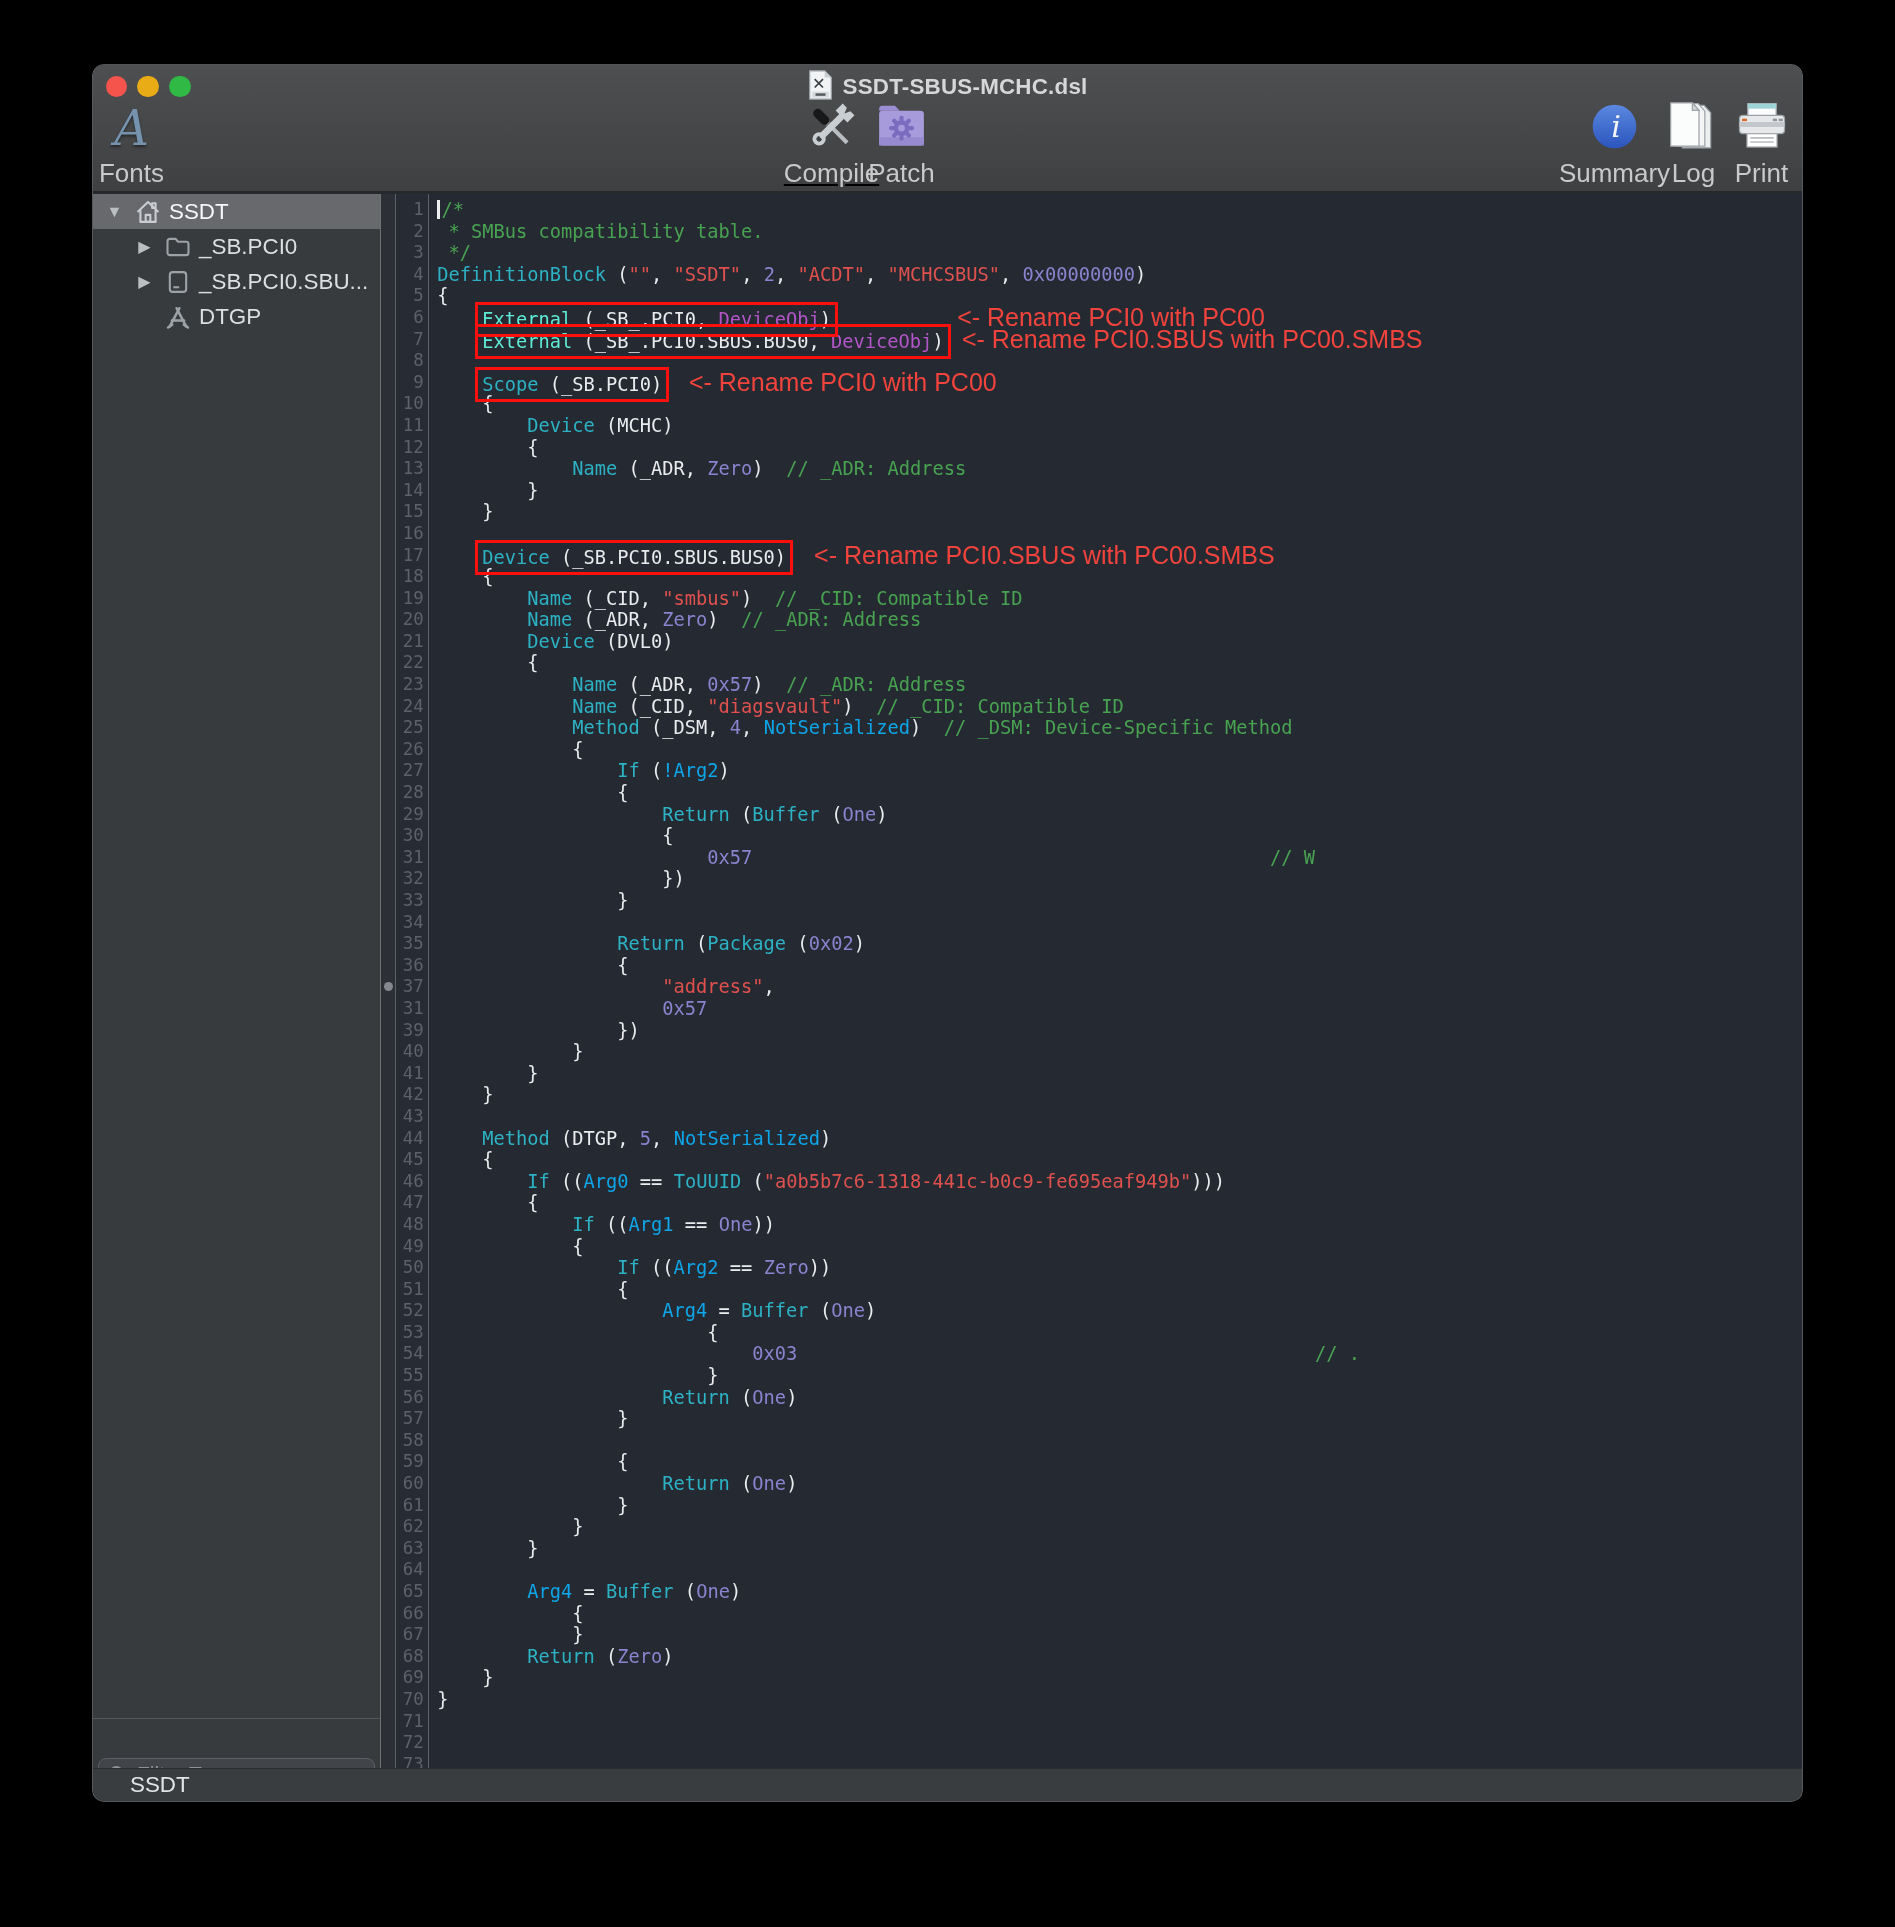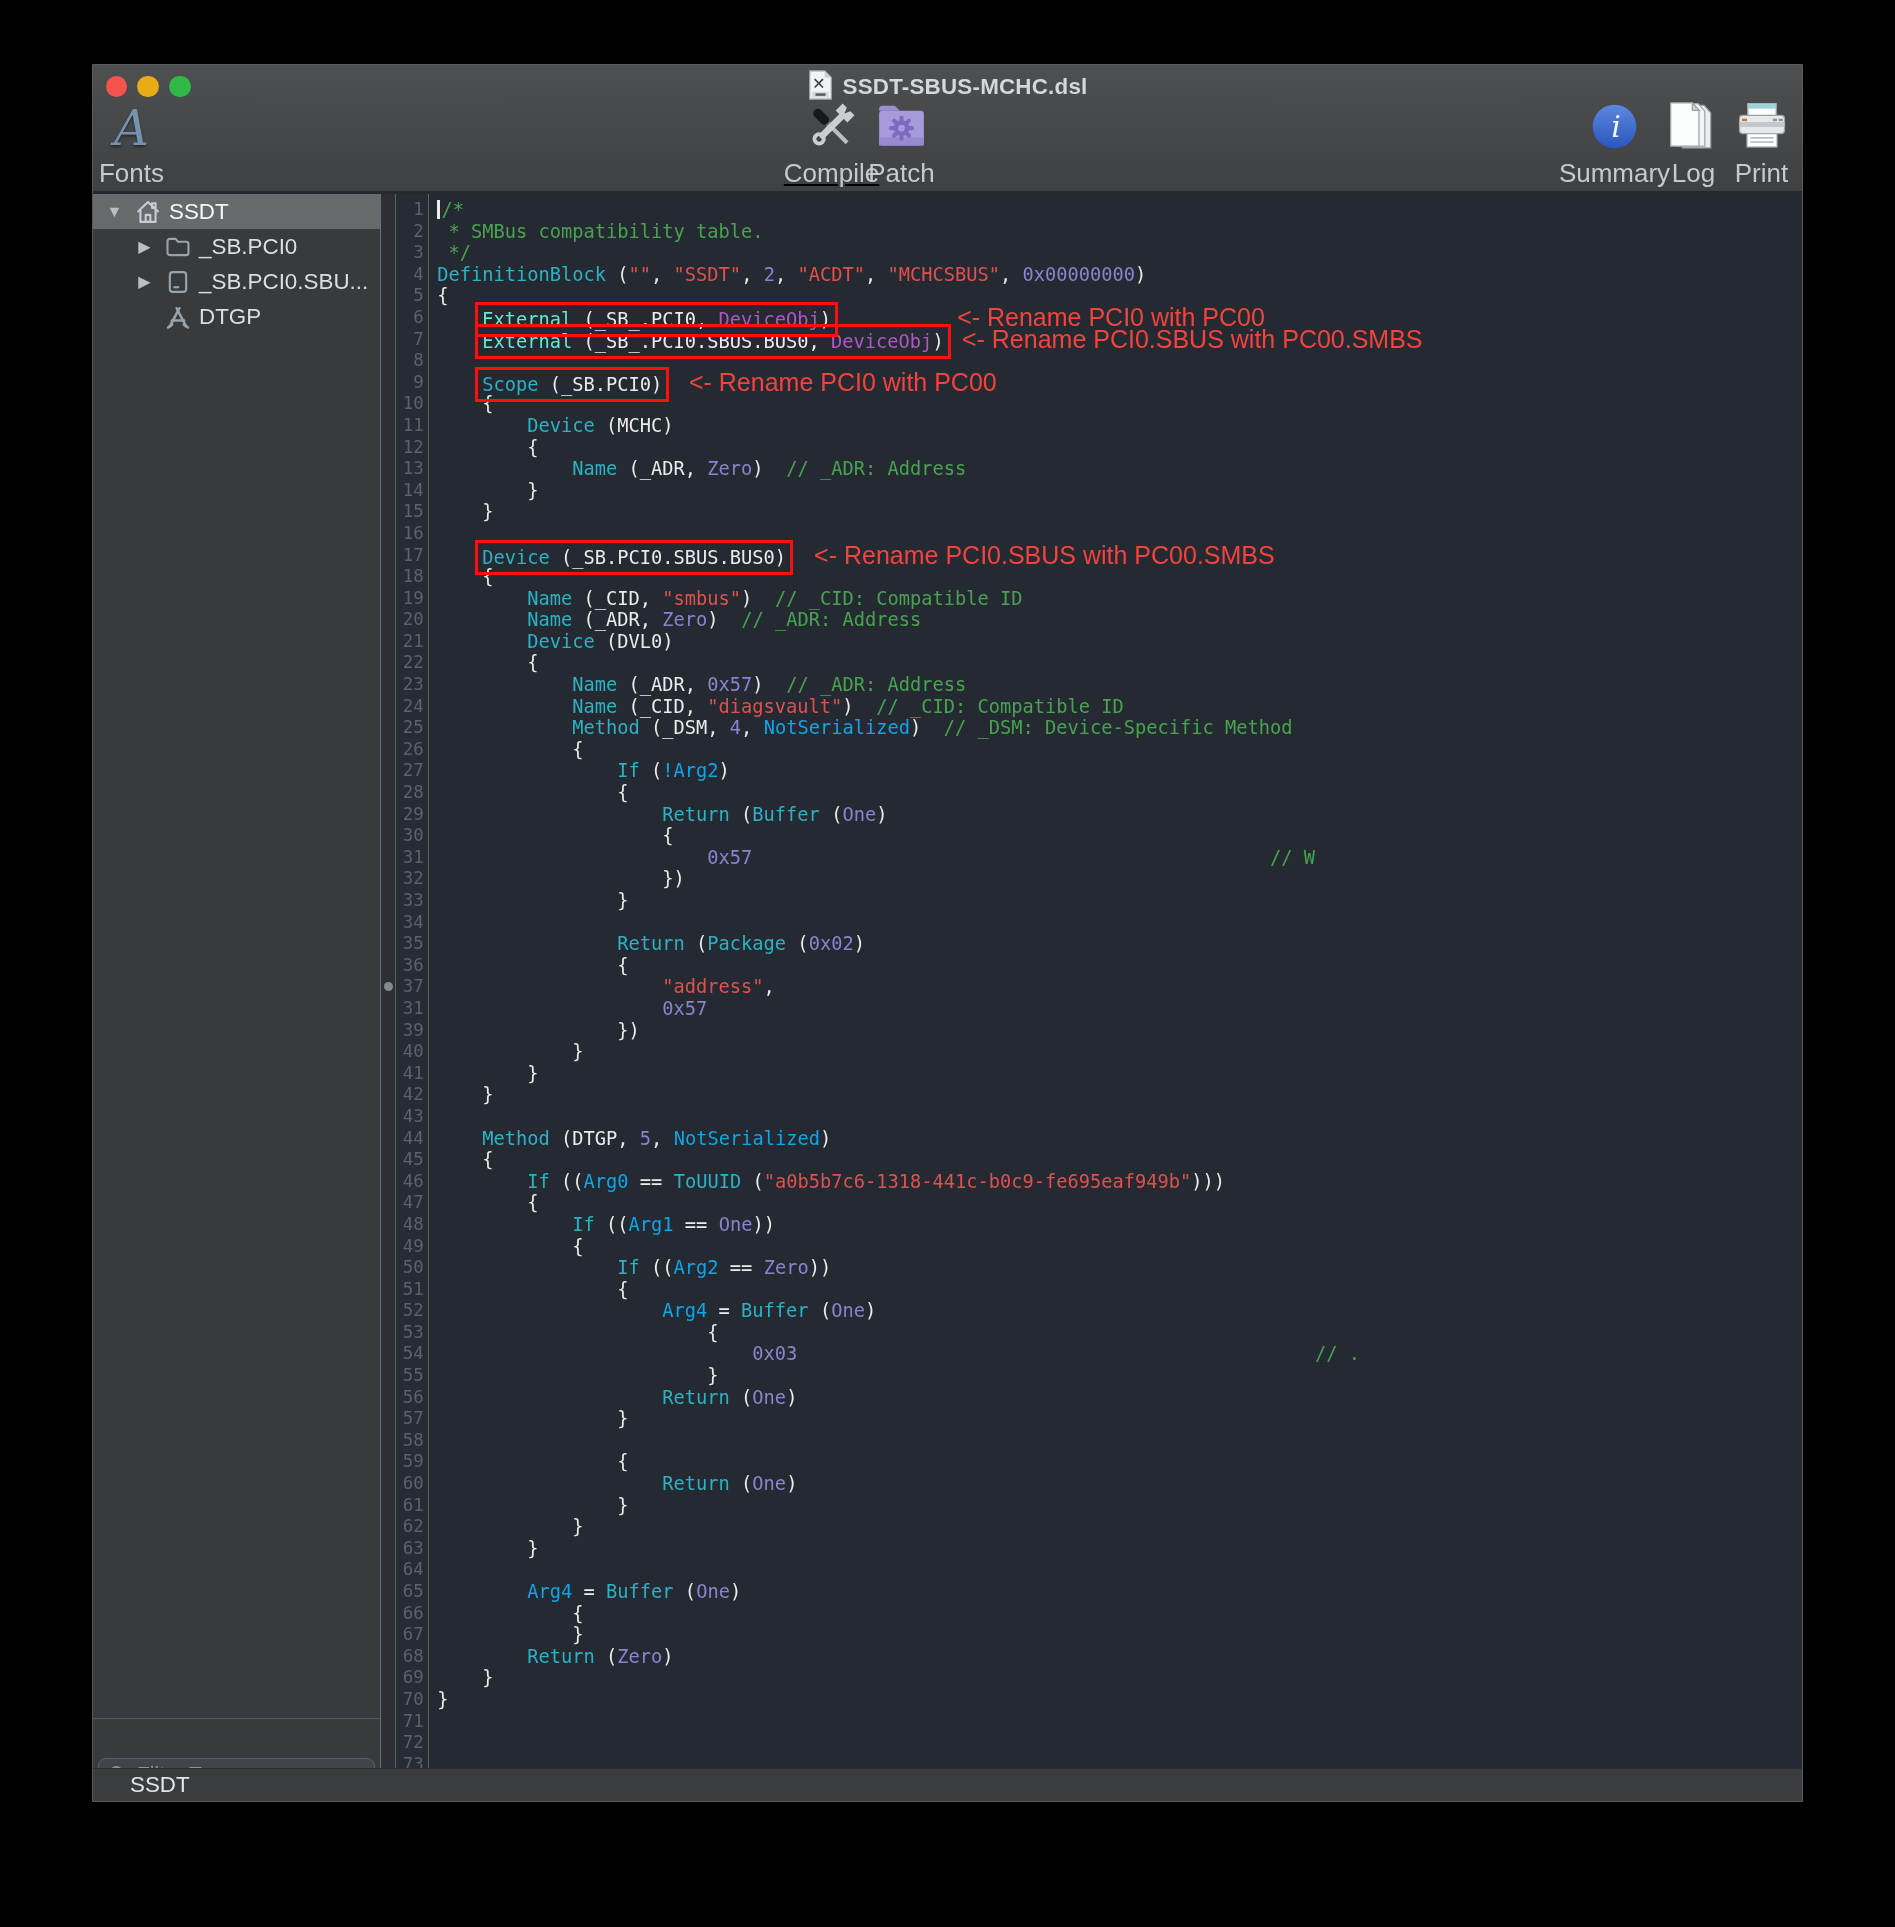--- a/index.html
+++ b/index.html
@@ -1,17 +1,17 @@
 <!DOCTYPE html>
 <html style="font-size:13.3px"><head>
 <meta charset="utf-8">
 <style>
   html,body{margin:0;padding:0;background:#000;width:1896px;height:1927px;position:relative;
     font-family:"Liberation Sans",sans-serif;-webkit-font-smoothing:antialiased;}
-  .window{position:absolute;left:93px;top:65px;width:1709px;height:1736px;border-radius:0;
+  .window{position:absolute;left:93px;top:65px;width:1709px;height:1736px;border-radius:11px;
     overflow:hidden;background:#252a32;box-shadow:0 0 0 0.8px #6e7174;}
   
   .header{position:absolute;left:0;top:0;right:0;height:126px;
     background:linear-gradient(#4d4f51,#3e4042);border-bottom:2.5px solid #26282a;}
   .titlebar{position:absolute;left:0;top:0;right:0;height:43px;}
   .tlight{position:absolute;top:10.8px;width:21.6px;height:21.6px;border-radius:50%;}
   .tl-red{left:12.5px;background:#f5544d;}
   .tl-yellow{left:44px;background:#e9ac17;}
   .tl-green{left:76px;background:#30b944;}
   .titlewrap{position:absolute;left:0;right:0;top:0;height:43px;display:flex;align-items:center;justify-content:center;gap:10px;}

